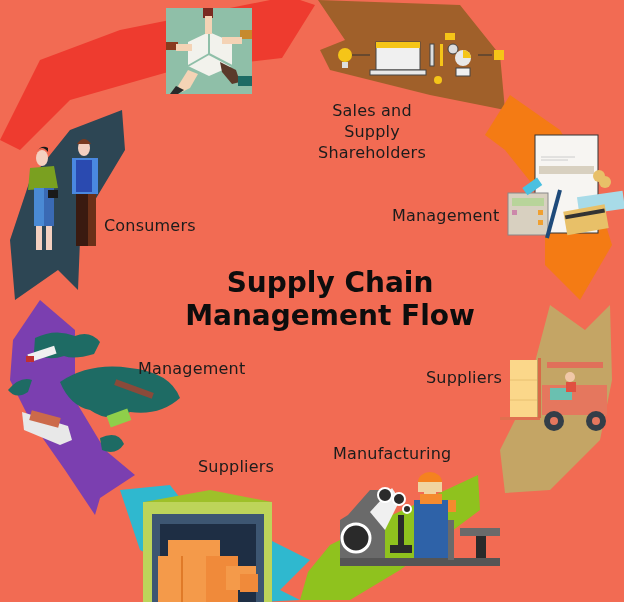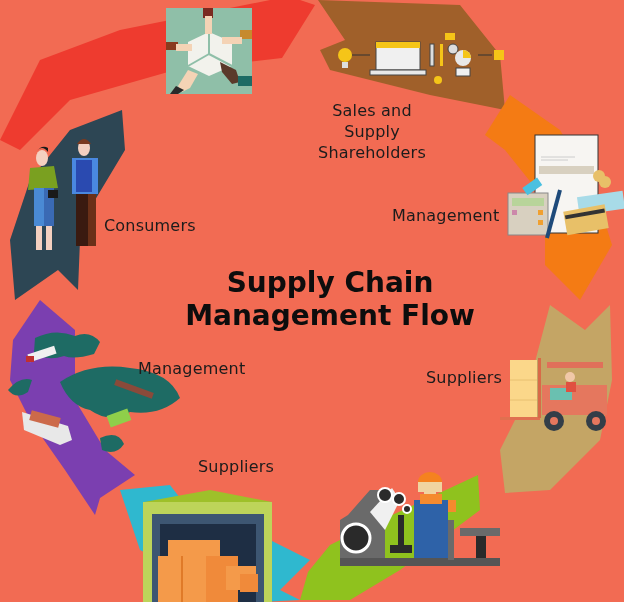--- a/index.html
+++ b/index.html
@@ -190,20 +190,21 @@
     </g>
   </svg>
 
   <div class="label" style="left:310px; top:100px; width:124px;">
     <div>Sales and</div>
     <div>Supply</div>
     <div>Shareholders</div>
   </div>
   <div class="label" style="left:392px; top:205px;">Management</div>
   <div class="label" style="left:426px; top:367px;">Suppliers</div>
+  <div class="label" style="left:333px; top:443px;">Manufacturing</div>
   <div class="label" style="left:198px; top:456px;">Suppliers</div>
   <div class="label" style="left:138px; top:358px;">Management</div>
   <div class="label" style="left:104px; top:215px;">Consumers</div>
 
   <div class="title">
     <div>Supply Chain</div>
     <div>Management Flow</div>
   </div>
 </div>
 

